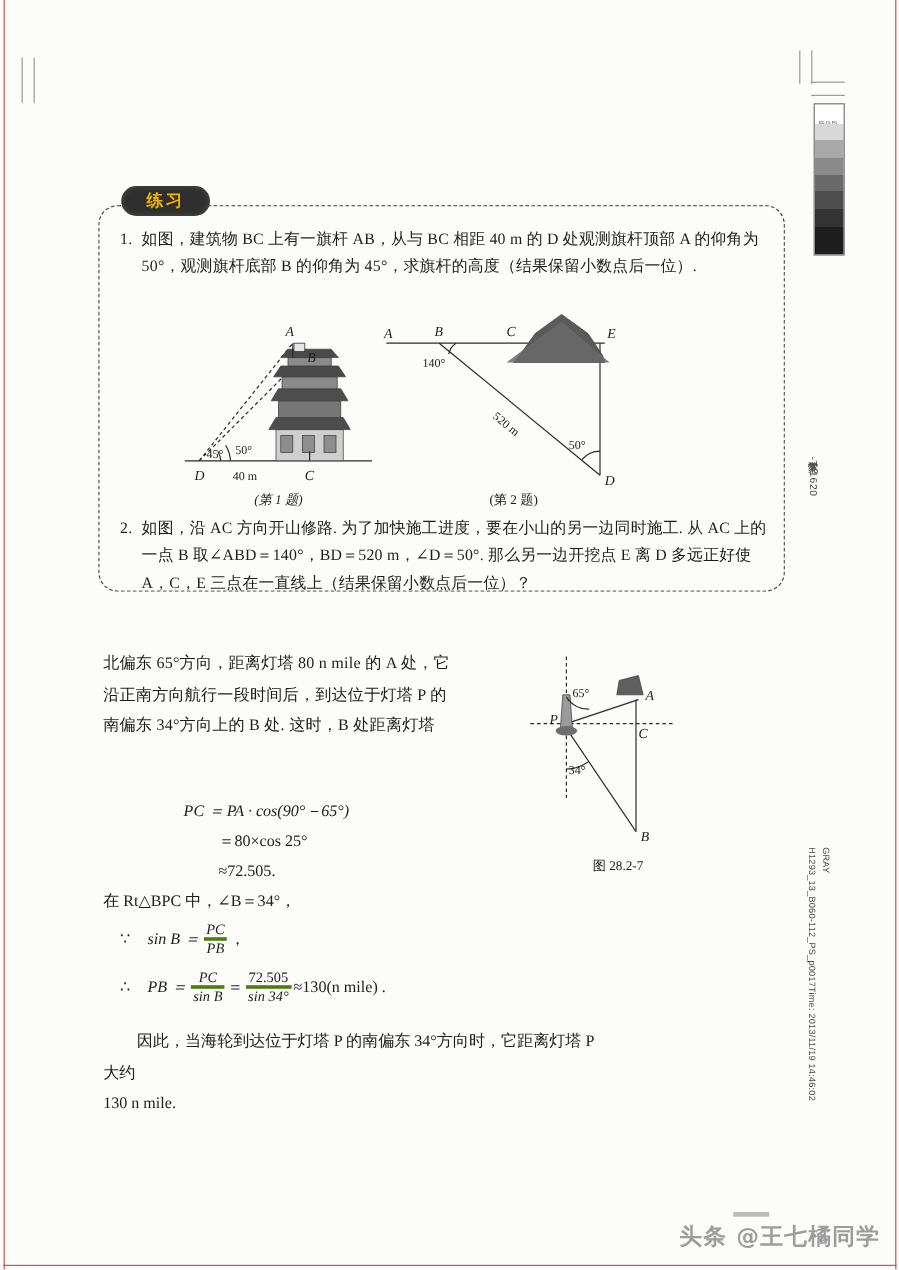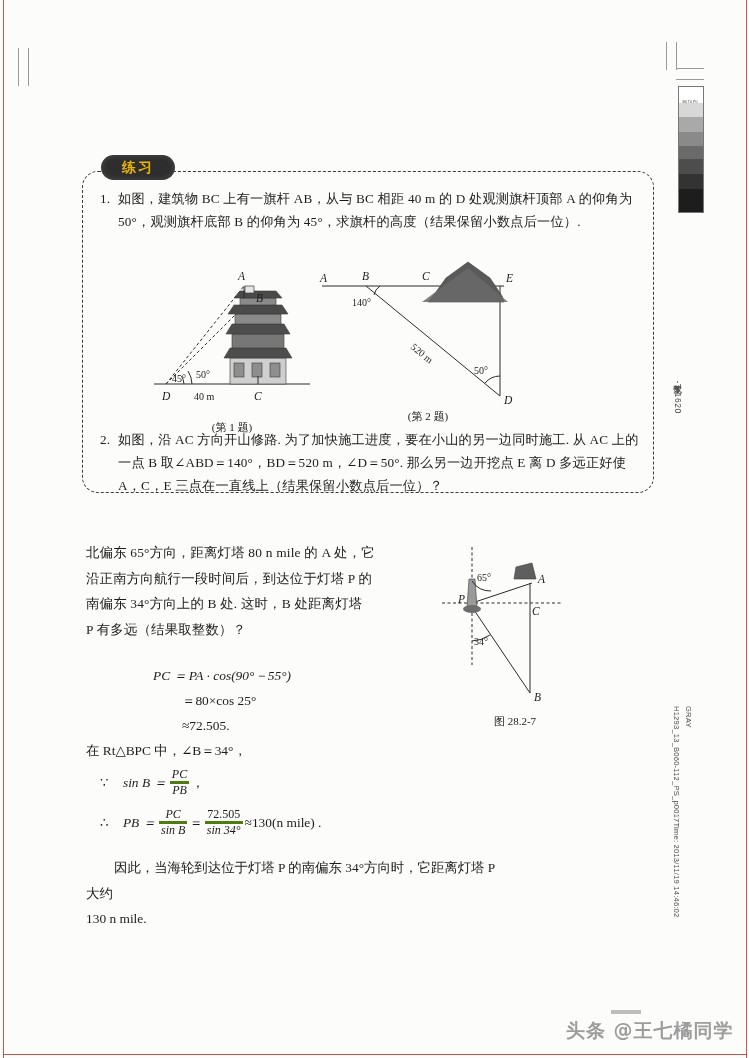--- a/index.html
+++ b/index.html
@@ -90,21 +90,21 @@
   .ex-num{position:absolute;left:0;top:0;}
   .ex-body{display:block;padding-left:18px;text-indent:0;}
   i.v{font-family:"Liberation Serif",serif;font-style:italic;padding:0 1px;}
 
   
   .fig1{position:absolute;left:152px;top:258px;width:160px;height:160px;}
   .fig2{position:absolute;left:318px;top:262px;width:220px;height:155px;}
   .figcap{
     position:absolute;font-size:11px;color:#1c1c1c;text-align:center;
   }
-  .figcap1{left:152px;top:420px;width:160px;}
+  .figcap1{left:152px;top:409px;width:160px;font-style:italic;}
   .figcap2{left:318px;top:409px;width:220px;}
 
   
   .ex5{
     position:absolute;left:86px;top:540px;width:320px;
     font-size:13.4px;line-height:25.5px;letter-spacing:.2px;
   }
   .ex5 p{margin:0;}
   .indent2{text-indent:28px;}
   .ex5-label{font-weight:bold;letter-spacing:1px;}
@@ -263,26 +263,25 @@
 
   <div class="ex ex2">
     <span class="ex-num">2.</span>
     <span class="ex-body">如图，沿 AC 方向开山修路. 为了加快施工进度，要在小山的另一边同时施工. 从 AC 上的一点 B 取∠ABD＝140°，BD＝520 m，∠D＝50°. 那么另一边开挖点 E 离 D 多远正好使 A，C，E 三点在一直线上（结果保留小数点后一位）？</span>
   </div>
 
   <div class="ex5">
     <p>北偏东 65°方向，距离灯塔 80 n mile 的 A 处，它</p>
     <p>沿正南方向航行一段时间后，到达位于灯塔 P 的</p>
     <p>南偏东 34°方向上的 B 处. 这时，B 处距离灯塔</p>
-    <p>P 有多远（结果取整数）？</p>
   </div>
 
   <div class="solution">
     <p class="mline ind2">
-      <i class="v">PC ＝</i><i class="v">PA · cos(90°－55°)</i>
+      <i class="v">PC ＝</i><i class="v">PA · cos(90°－65°)</i>
     </p>
     <p class="mline ind3">＝80×cos 25°</p>
     <p class="mline ind3">≈72.505.</p>
     <p class="mline">在 Rt△BPC 中，∠B＝34°，</p>
 
     <p class="mline ind-sym" style="margin-top:6px;">
       <span>∵</span>
       &nbsp;&nbsp;&nbsp;<i class="v">sin B ＝</i><span class="frac"><i class="v num">PC</i><i class="v den">PB</i></span><span>，</span>
     </p>
 

